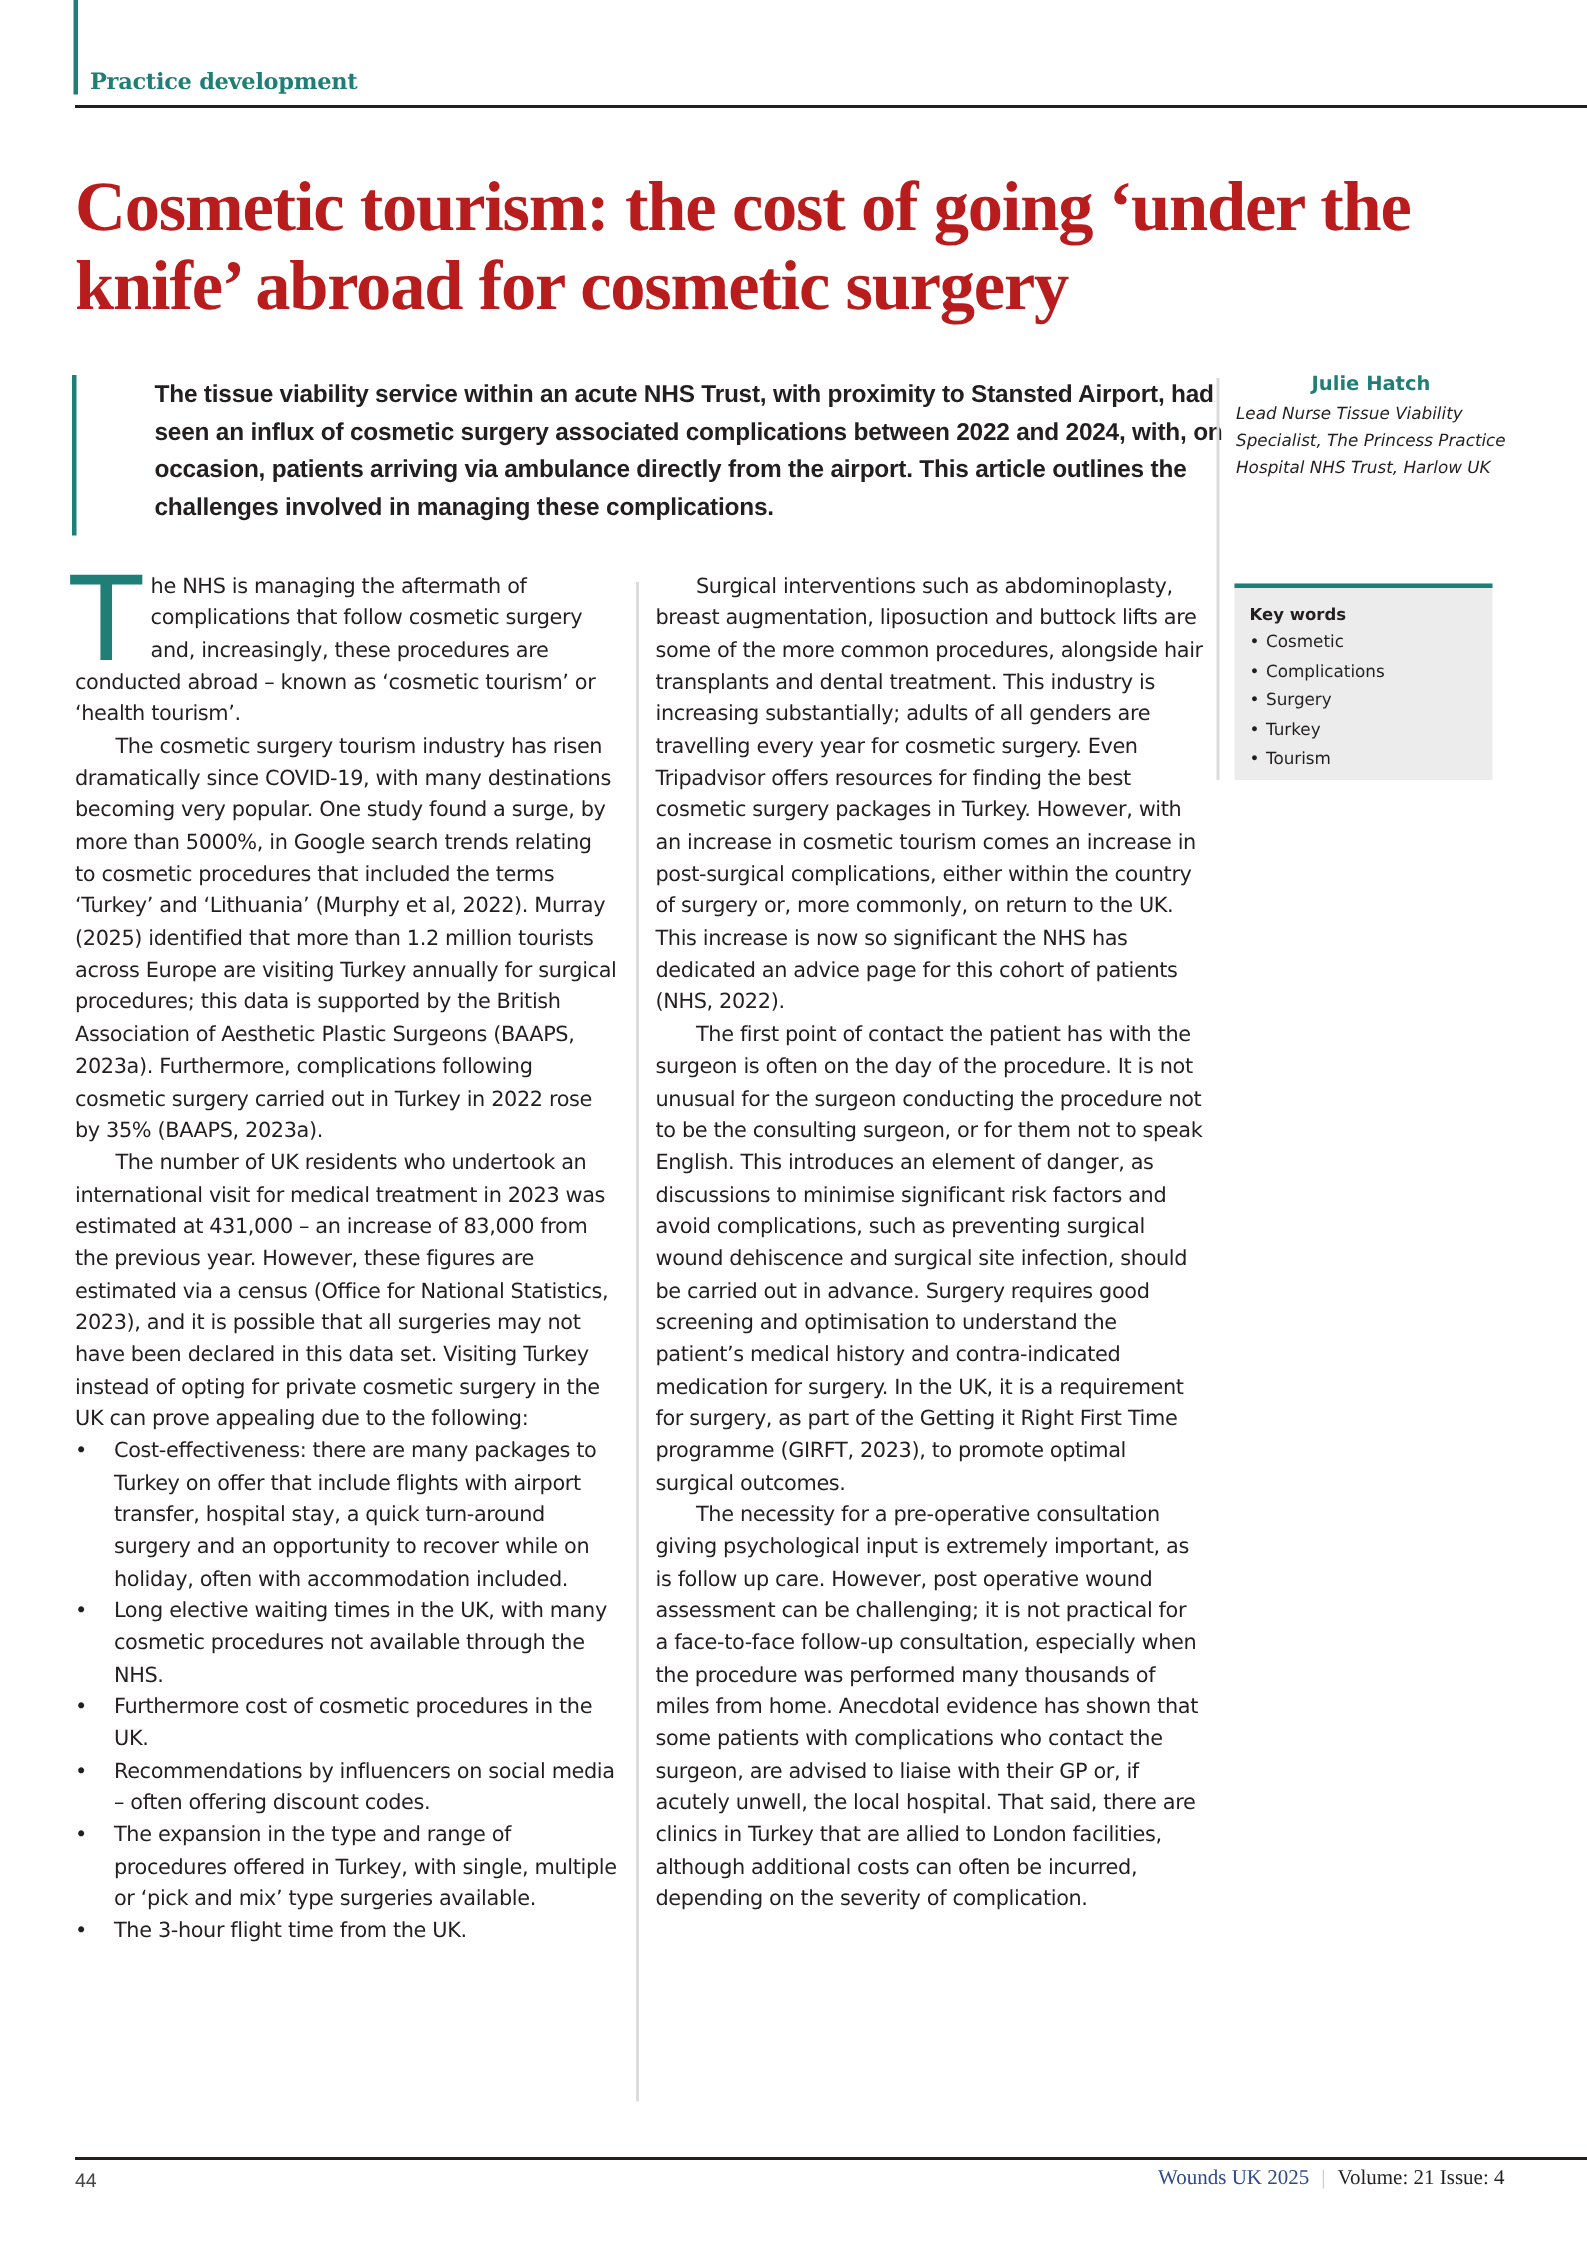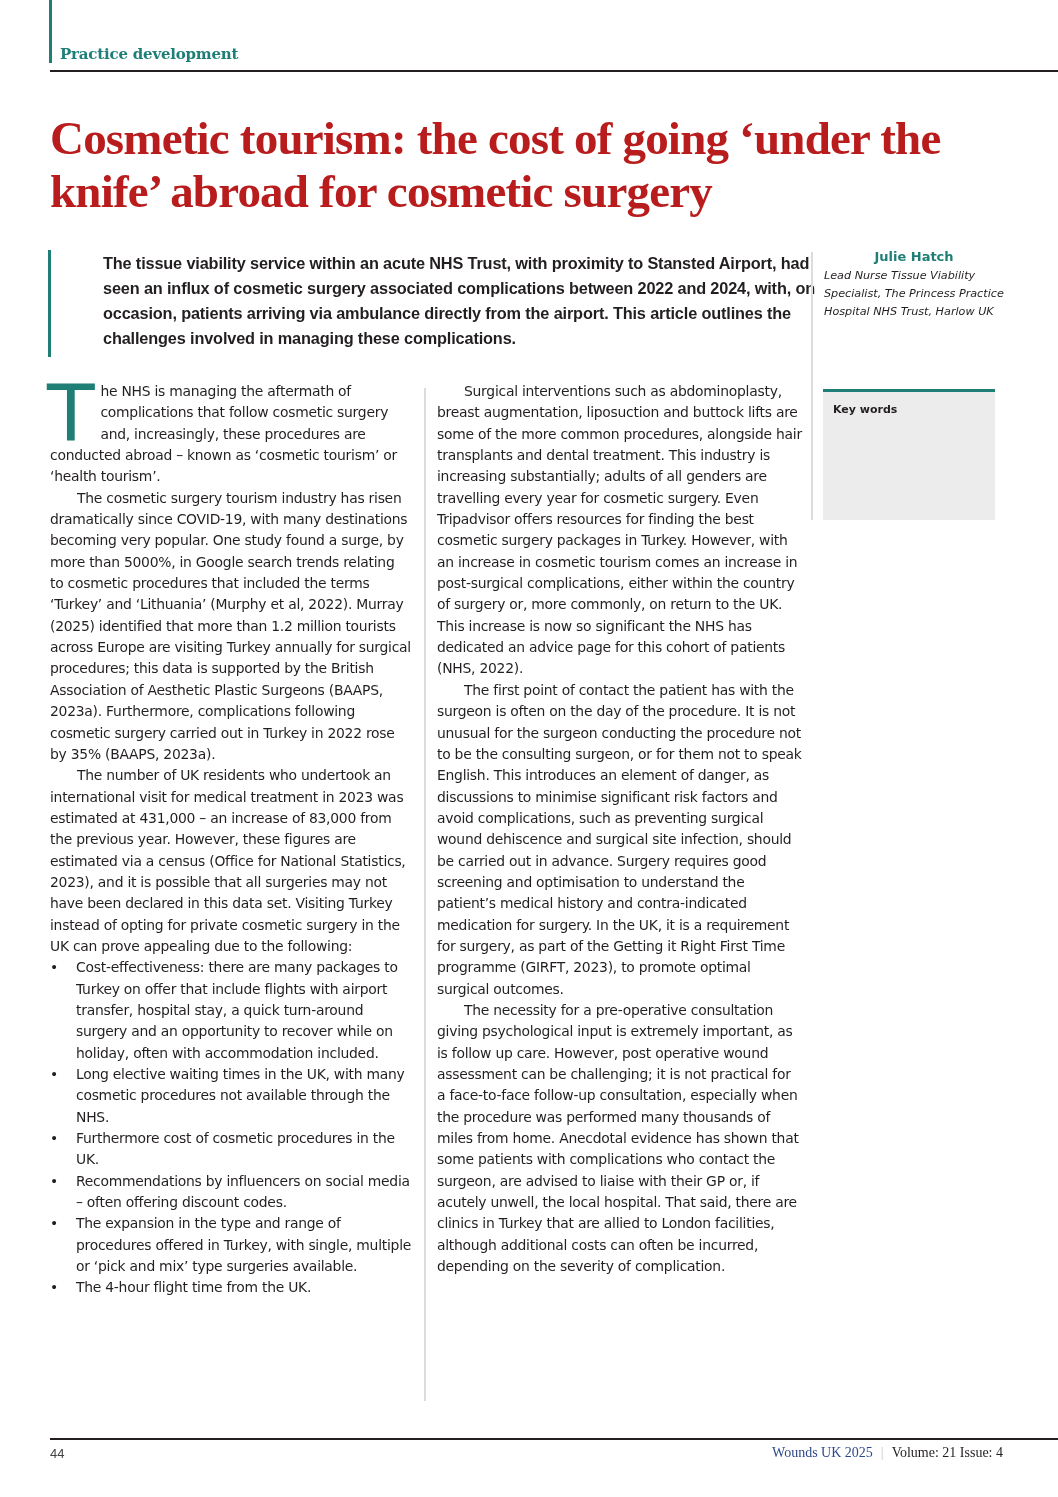--- a/index.html
+++ b/index.html
@@ -58,33 +58,40 @@
 <p class="standfirst">The tissue viability service within an acute NHS Trust, with proximity to Stansted Airport, had seen an influx of cosmetic surgery associated complications between 2022 and 2024, with, on occasion, patients arriving via ambulance directly from the airport. This article outlines the challenges involved in managing these complications.</p>
 
 <div class="side-rule"></div>
 <div class="author">
   <div class="author-name">Julie Hatch</div>
   <div class="author-role">Lead Nurse Tissue Viability Specialist, The Princess Practice Hospital NHS Trust, Harlow UK</div>
 </div>
 
 <div class="keywords">
   <div class="kw-title">Key words</div>
+  <ul class="kw-list">
+    <li class="kw-item"><span class="kw-bullet">•</span><span>Cosmetic</span></li>
+    <li class="kw-item"><span class="kw-bullet">•</span><span>Complications</span></li>
+    <li class="kw-item"><span class="kw-bullet">•</span><span>Surgery</span></li>
+    <li class="kw-item"><span class="kw-bullet">•</span><span>Turkey</span></li>
+    <li class="kw-item"><span class="kw-bullet">•</span><span>Tourism</span></li>
+  </ul>
 </div>
 
 <div class="col col-left">
   <p class="first"><span class="dropcap">T</span><span>he NHS is managing the aftermath of complications that follow cosmetic surgery and, increasingly, these procedures are conducted abroad – known as ‘cosmetic tourism’ or ‘health tourism’.</span></p>
   <p>The cosmetic surgery tourism industry has risen dramatically since COVID-19, with many destinations becoming very popular. One study found a surge, by more than 5000%, in Google search trends relating to cosmetic procedures that included the terms ‘Turkey’ and ‘Lithuania’ (Murphy et al, 2022). Murray (2025) identified that more than 1.2 million tourists across Europe are visiting Turkey annually for surgical procedures; this data is supported by the British Association of Aesthetic Plastic Surgeons (BAAPS, 2023a). Furthermore, complications following cosmetic surgery carried out in Turkey in 2022 rose by 35% (BAAPS, 2023a).</p>
   <p>The number of UK residents who undertook an international visit for medical treatment in 2023 was estimated at 431,000 – an increase of 83,000 from the previous year. However, these figures are estimated via a census (Office for National Statistics, 2023), and it is possible that all surgeries may not have been declared in this data set. Visiting Turkey instead of opting for private cosmetic surgery in the UK can prove appealing due to the following:</p>
   <ul class="bullets">
     <li class="bullet">Cost-effectiveness: there are many packages to Turkey on offer that include flights with airport transfer, hospital stay, a quick turn-around surgery and an opportunity to recover while on holiday, often with accommodation included.</li>
     <li class="bullet">Long elective waiting times in the UK, with many cosmetic procedures not available through the NHS.</li>
     <li class="bullet">Furthermore cost of cosmetic procedures in the UK.</li>
     <li class="bullet">Recommendations by influencers on social media – often offering discount codes.</li>
     <li class="bullet">The expansion in the type and range of procedures offered in Turkey, with single, multiple or ‘pick and mix’ type surgeries available.</li>
-    <li class="bullet">The 4-hour flight time from the UK.</li>
+    <li class="bullet">The 3-hour flight time from the UK.</li>
   </ul>
 </div>
 
 <div class="col-divider"></div>
 
 <div class="col col-right">
   <p>Surgical interventions such as abdominoplasty, breast augmentation, liposuction and buttock lifts are some of the more common procedures, alongside hair transplants and dental treatment. This industry is increasing substantially; adults of all genders are travelling every year for cosmetic surgery. Even Tripadvisor offers resources for finding the best cosmetic surgery packages in Turkey. However, with an increase in cosmetic tourism comes an increase in post-surgical complications, either within the country of surgery or, more commonly, on return to the UK. This increase is now so significant the NHS has dedicated an advice page for this cohort of patients (NHS, 2022).</p>
   <p>The first point of contact the patient has with the surgeon is often on the day of the procedure. It is not unusual for the surgeon conducting the procedure not to be the consulting surgeon, or for them not to speak English. This introduces an element of danger, as discussions to minimise significant risk factors and avoid complications, such as preventing surgical wound dehiscence and surgical site infection, should be carried out in advance. Surgery requires good screening and optimisation to understand the patient’s medical history and contra-indicated medication for surgery. In the UK, it is a requirement for surgery, as part of the Getting it Right First Time programme (GIRFT, 2023), to promote optimal surgical outcomes.</p>
   <p>The necessity for a pre-operative consultation giving psychological input is extremely important, as is follow up care. However, post operative wound assessment can be challenging; it is not practical for a face-to-face follow-up consultation, especially when the procedure was performed many thousands of miles from home. Anecdotal evidence has shown that some patients with complications who contact the surgeon, are advised to liaise with their GP or, if acutely unwell, the local hospital. That said, there are clinics in Turkey that are allied to London facilities, although additional costs can often be incurred, depending on the severity of complication.</p>
 </div>

